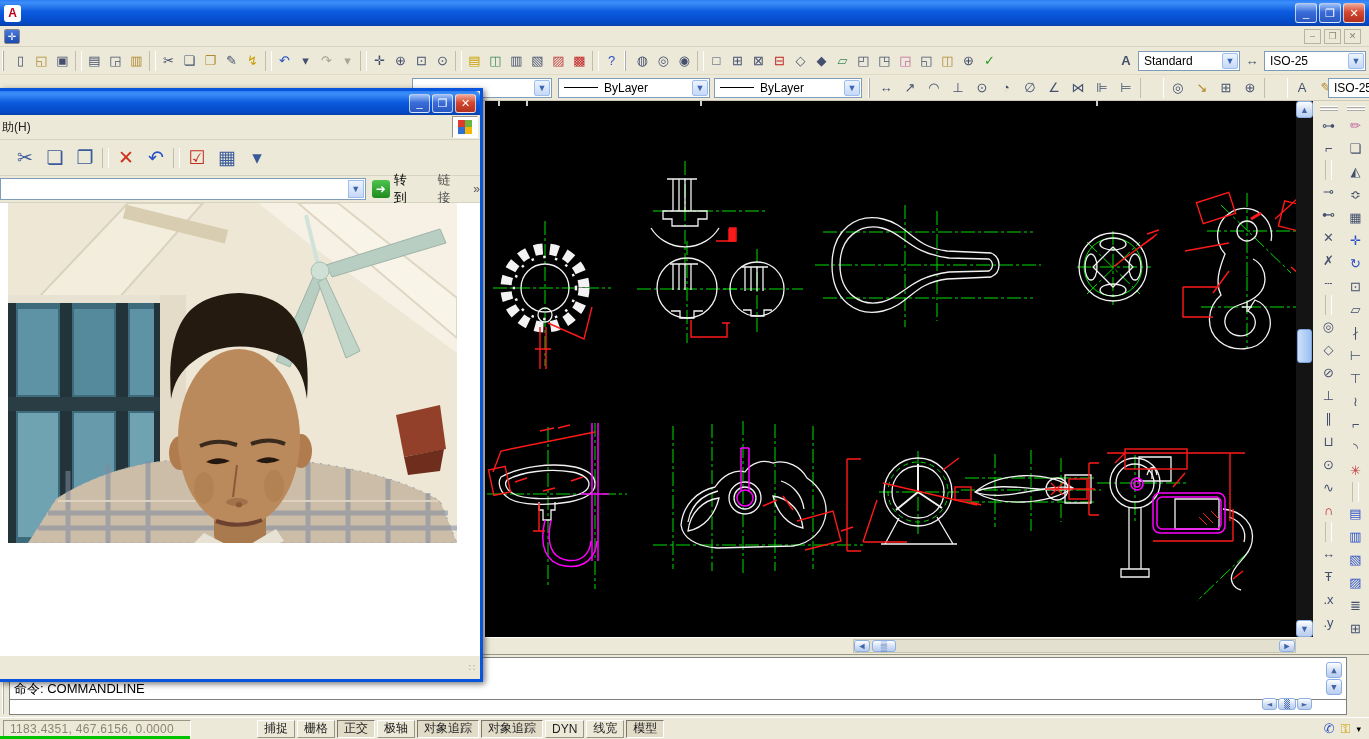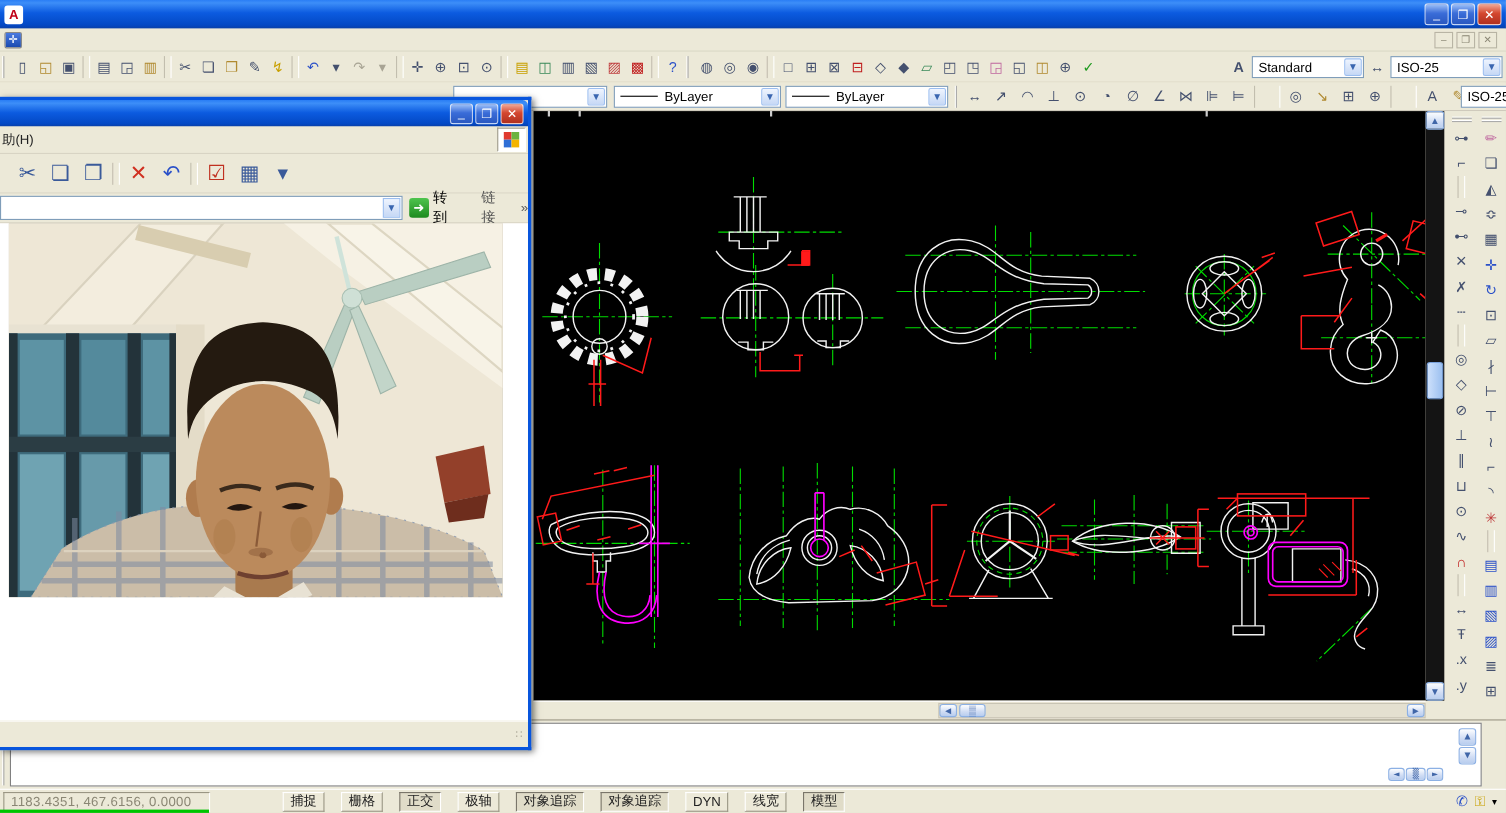--- a/index.html
+++ b/index.html
@@ -73,21 +73,21 @@
   .cmdhist{position:absolute;left:0;right:0;top:0;height:42px;border-bottom:1px solid #808080;
     display:flex;align-items:flex-end;padding:1px 4px;}
   .cmdline{position:absolute;left:0;right:0;bottom:0;height:17px;padding:1px 4px;}
   .cmd-vs{position:absolute;right:3px;top:4px;width:17px;height:36px;display:flex;flex-direction:column;gap:1px;}
   .cmd-hs{position:absolute;right:28px;bottom:3px;width:56px;height:14px;display:flex;gap:1px;align-items:center;}
   
   .statusbar{position:absolute;left:0;top:717px;width:1369px;height:22px;background:#ece9d8;
     border-top:1px solid #fff;display:flex;align-items:center;}
   .coords{width:188px;height:18px;margin-left:3px;border:1px solid;border-color:#9a9684 #fff #fff #9a9684;
     color:#8a8674;font-size:12px;display:flex;align-items:center;padding-left:6px;letter-spacing:.3px;}
-  .toggles{display:flex;gap:15px;margin-left:66px;}
+  .toggles{display:flex;gap:2px;margin-left:66px;}
   .toggle{padding:1px 6px;font-size:12px;border:1px solid;border-color:#fff #9a9684 #9a9684 #fff;
     background:#ece9d8;color:#222;height:18px;display:flex;align-items:center;}
   .toggle.on{border-color:#7a766a #fff #fff #7a766a;background:#e0dcc8;}
   .tray{margin-left:auto;display:flex;align-items:center;gap:6px;padding-right:8px;}
   .trayico{font-size:13px;}
   .green-sliver{position:absolute;left:0;top:736px;width:190px;height:3px;background:#00c400;}
   
   .iewin{position:absolute;left:0;top:88px;width:483px;height:594px;background:#ece9d8;
     border-top:3px solid #0855dd;border-right:3px solid #0855dd;border-bottom:3px solid #0855dd;
     box-shadow:2px 2px 6px #0008;z-index:10;}
@@ -674,20 +674,23 @@
               <i style="font-style:normal">⊞</i>
             </span>
           </div>
       </div>
     </div>
   </div>
 
   <div class="cmdwin">
     <div class="cmdgrip"></div>
     <div class="cmdinner">
+      <div class="cmdhist">
+        <span class="cjk">命令: COMMANDLINE</span>
+      </div>
       <div class="cmd-vs">
         <span class="xpbtn" style="width:16px;height:16px">▲</span>
         <span class="xpbtn" style="width:16px;height:16px">▼</span>
       </div>
       <div class="cmd-hs">
         <span class="xpbtn" style="width:15px;height:12px">◄</span>
         <span class="xpbtn" style="width:18px;height:12px">▒</span>
         <span class="xpbtn" style="width:15px;height:12px">►</span>
       </div>
     </div>

